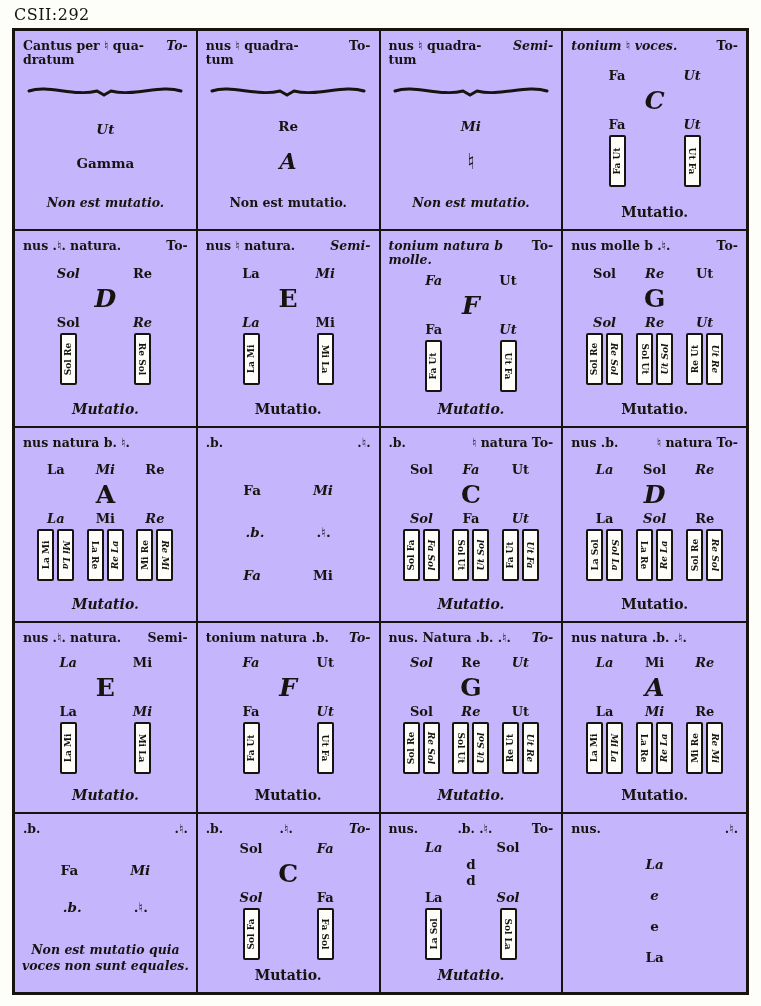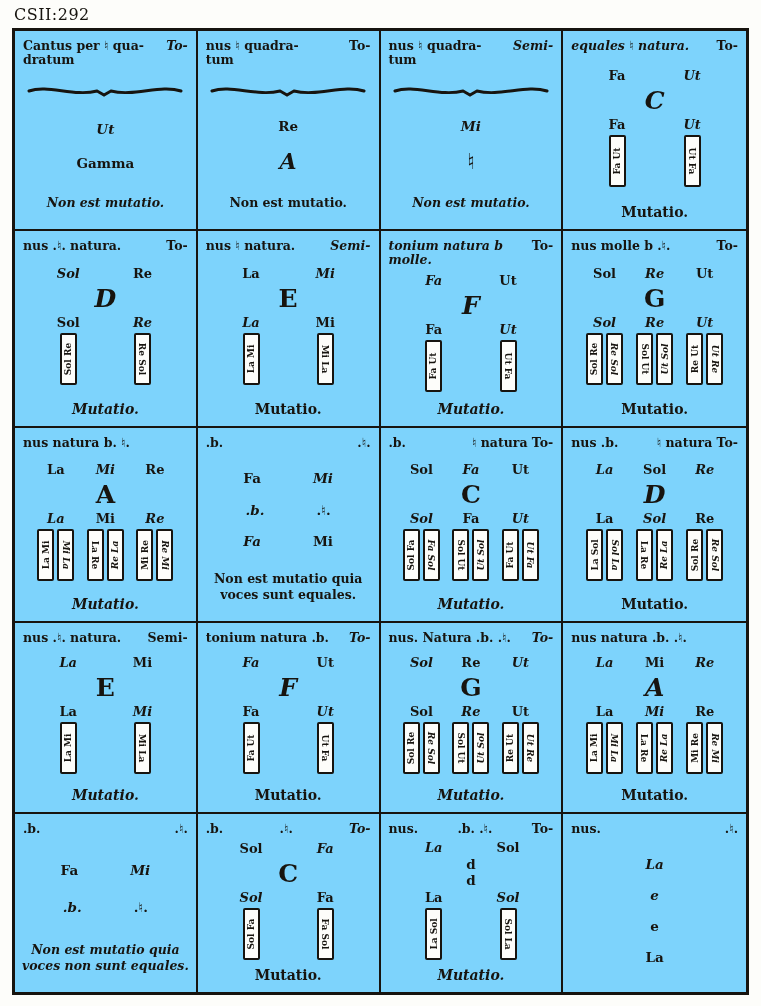--- a/index.html
+++ b/index.html
@@ -12,21 +12,21 @@
   #page-label{
     position:absolute;left:14px;top:5px;
     font-size:16px;letter-spacing:.5px;font-weight:400;
   }
   #mutation-table{
     position:absolute;left:12px;top:28px;width:737px;height:967px;
     border:3px solid #17140f;
     display:grid;
     grid-template-columns:repeat(4,1fr);
     grid-template-rows:200px 197px 195px 191px 1fr;
-    background:#7dd3fc;
+    background:#c4b5fd;
     box-sizing:border-box;
   }
   .cell{
     border-right:2px solid #17140f;
     border-bottom:2px solid #17140f;
     box-sizing:border-box;
     display:flex;flex-direction:column;
     padding:6px 6px 8px 6px;
     overflow:hidden;
   }
@@ -120,21 +120,21 @@
         <path d="M3 9 C 22 2, 48 15, 72 9 L 79 13 L 86 9 C 110 15, 136 2, 157 9" fill="none" stroke="#17140f" stroke-width="3" stroke-linecap="round"></path>
       </svg>
       <div class="stack">
         <div class="line it">Mi</div>
         <div class="line big">♮</div>
       </div>
       <div class="caption it long">Non est mutatio.</div>
     </div>
     <div class="cell last-col">
       <div class="hdr">
-        <span class="seg it">equales ♮ natura.</span>
+        <span class="seg it">tonium ♮ voces.</span>
         <span class="seg">To-</span>
       </div>
       <div class="mid">
         <div class="tok-row">
           <span class="tok">Fa</span>
           <span class="tok it">Ut</span>
         </div>
         <div class="letter it">C</div>
         <div class="tok-row">
           <span class="tok">Fa</span>
@@ -348,21 +348,20 @@
         </div>
         <div class="pair-row">
           <span class="line it">.b.</span>
           <span class="line">.♮.</span>
         </div>
         <div class="pair-row">
           <span class="line it">Fa</span>
           <span class="line">Mi</span>
         </div>
       </div>
-      <div class="caption long">Non est mutatio quia voces sunt equales.</div>
     </div>
     <div class="cell">
       <div class="hdr">
         <span class="seg">.b.</span>
         <span class="seg">♮  natura To-</span>
       </div>
       <div class="mid">
         <div class="tok-row">
           <span class="tok">Sol</span>
           <span class="tok it">Fa</span>

